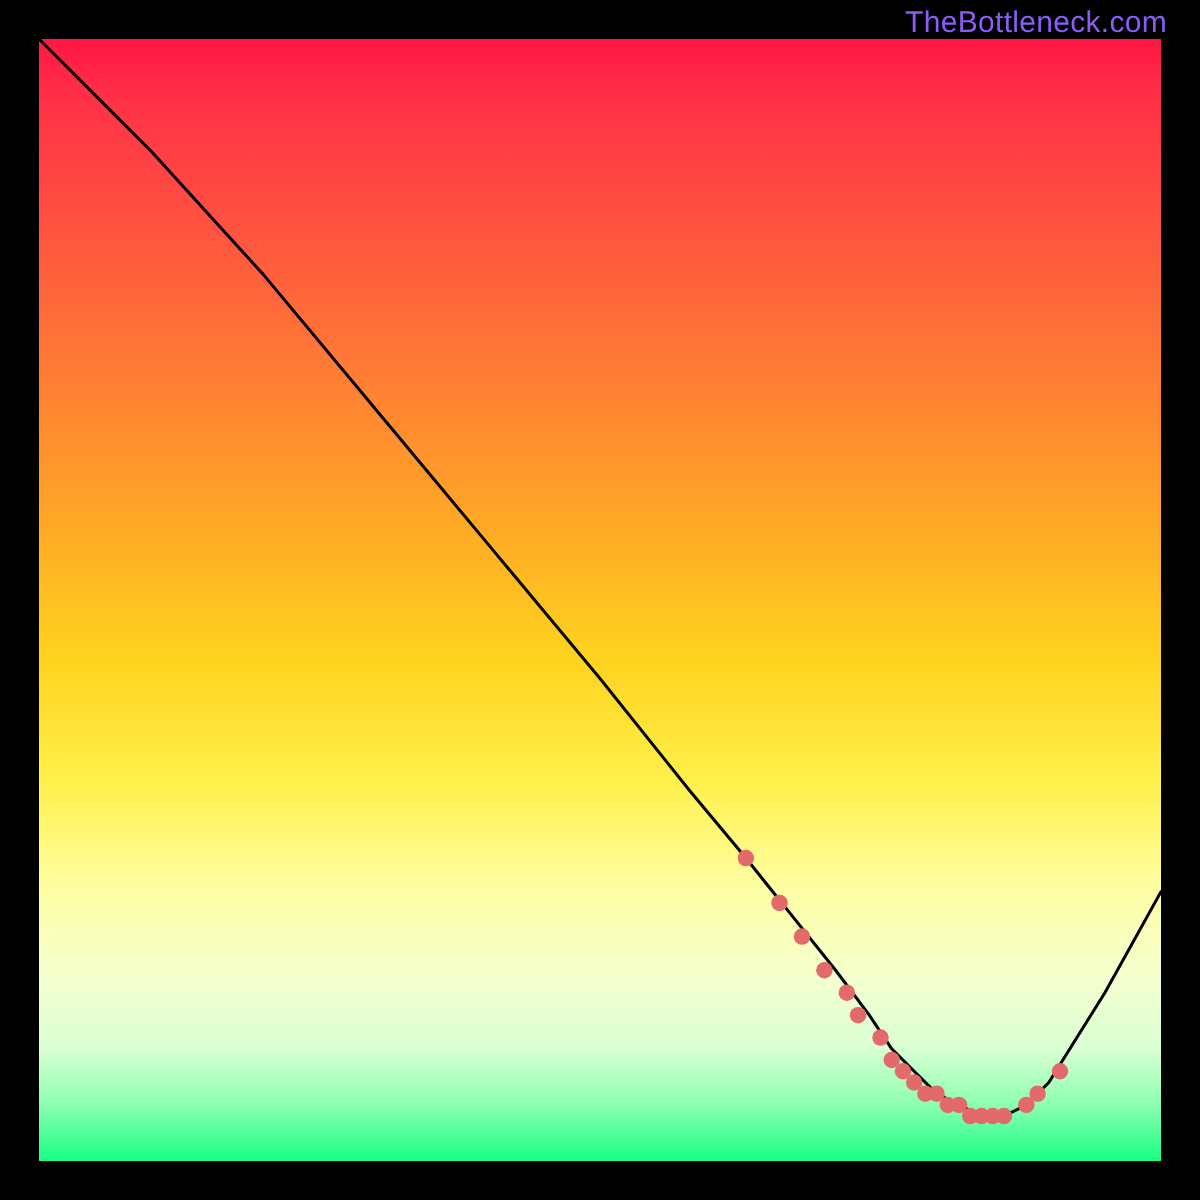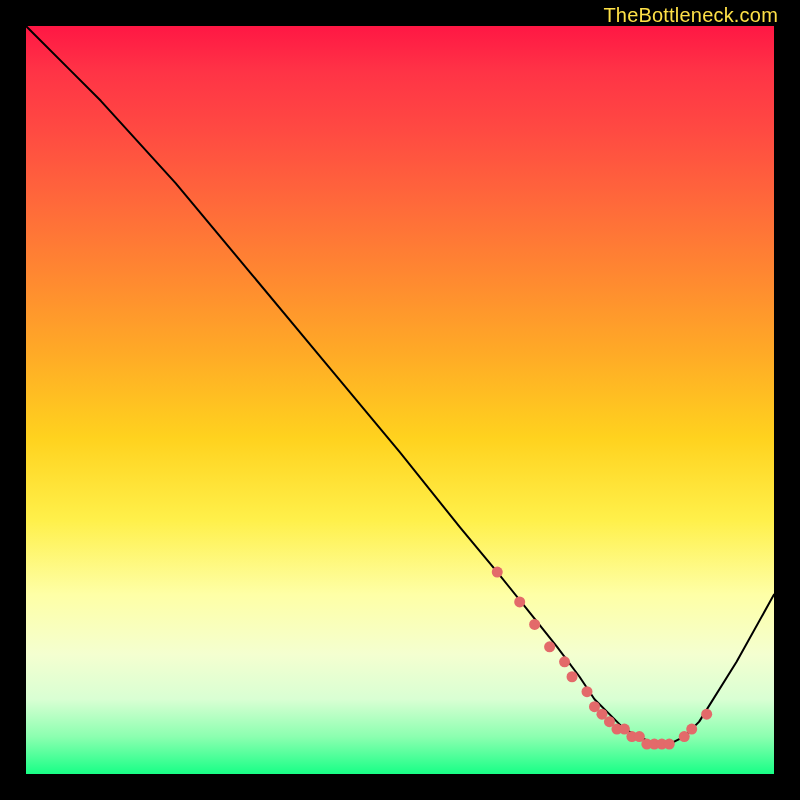--- a/index.html
+++ b/index.html
@@ -47,21 +47,21 @@
     left: 26px;
     top: 26px;
     width: 748px;
     height: 748px;
     pointer-events: none;
   }
   .watermark {
     position: absolute;
     top: 4px;
     right: 22px;
-    color: #fde047;
+    color: #8b5cf6;
     font-size: 20px;
     font-weight: 500;
     letter-spacing: 0.2px;
     pointer-events: none;
   }
 </style>
 </head>
 <body>
 
 <div class="frame">

